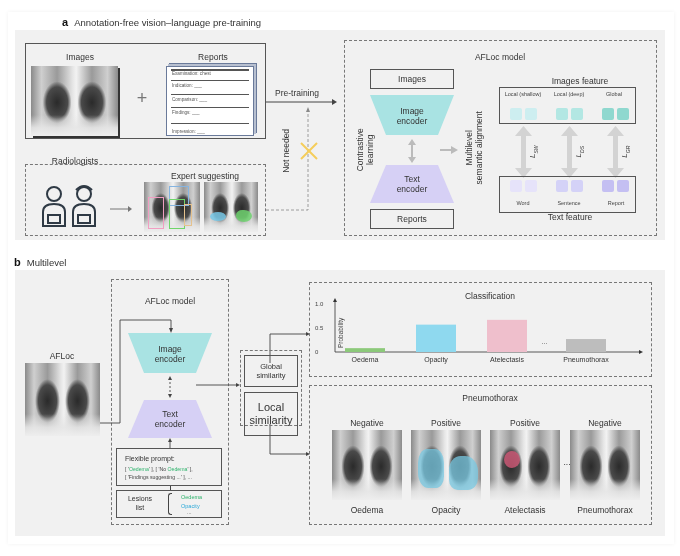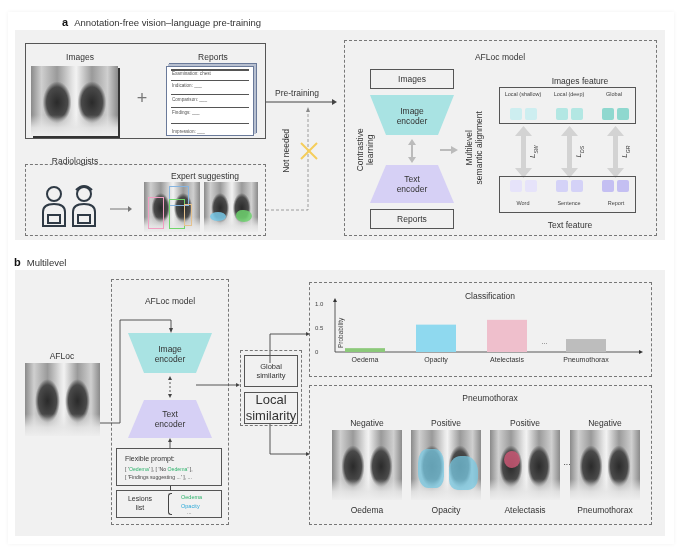--- a/index.html
+++ b/index.html
@@ -165,21 +165,21 @@
 <div class="solid-box" style="left:499px; top:176px; width:137px; height:37px;"></div>
 <div class="feat" style="left:510px; top:180px; background:#e6e3fa;"></div>
 <div class="feat" style="left:525px; top:180px; background:#e6e3fa;"></div>
 <div class="feat" style="left:556px; top:180px; background:#d4d2f7;"></div>
 <div class="feat" style="left:571px; top:180px; background:#d4d2f7;"></div>
 <div class="feat" style="left:602px; top:180px; background:#c4bff2;"></div>
 <div class="feat" style="left:617px; top:180px; background:#c4bff2;"></div>
 <div class="lbl tiny" style="left:505px; top:200px; width:36px;">Word</div>
 <div class="lbl tiny" style="left:548px; top:200px; width:42px;">Sentence</div>
 <div class="lbl tiny" style="left:596px; top:200px; width:40px;">Report</div>
-<div class="lbl" style="left:530px; top:220px; width:80px;">Text feature</div>
+<div class="lbl" style="left:530px; top:212px; width:80px;">Text feature</div>
 
 <div class="section-title" style="left:14px; top:256px;">
   <b>b</b><span>Multilevel</span>
 </div>
 <div class="panel" style="left:15px; top:270px; width:650px; height:266px;"></div>
 
 <div class="lbl" style="left:35px; top:351px; width:54px;">AFLoc</div>
 <div class="xray" style="left:25px; top:363px; width:75px; height:73px;"></div>
 
 <div class="dash-box" style="left:111px; top:279px; width:118px; height:246px;"></div>
@@ -223,21 +223,21 @@
   <line x1="0" y1="55" x2="42" y2="55" stroke="#444" stroke-width="0.9"></line>
   <path d="M40 53 L44 55 L40 57 Z" fill="#444"></path>
   <polyline points="74,33 74,4 112,4" fill="none" stroke="#444" stroke-width="0.9"></polyline>
   <path d="M110 2 L114 4 L110 6 Z" fill="#444"></path>
   <polyline points="74,94 74,124 112,124" fill="none" stroke="#444" stroke-width="0.9"></polyline>
   <path d="M110 122 L114 124 L110 126 Z" fill="#444"></path>
 </svg>
 <div class="dash-box" style="left:240px; top:350px; width:62px; height:76px;"></div>
 <div class="white-box" style="left:244px; top:355px; width:54px; height:32px; font-size:7.5px; white-space:pre-line;">Global
 similarity</div>
-<div class="white-box" style="left:244px; top:392px; width:54px; height:32px; font-size:13px; white-space:pre-line;">Local
+<div class="white-box" style="left:244px; top:392px; width:54px; height:44px; font-size:11px; white-space:pre-line;">Local
 similarity</div>
 
 <div class="dash-box" style="left:309px; top:282px; width:343px; height:95px;"></div>
 <div class="lbl" style="left:450px; top:291px; width:80px;">Classification</div>
 <svg id="chart" style="left:309px; top:282px;" width="343" height="95">
     <line x1="26" y1="70" x2="330" y2="70" stroke="#333" stroke-width="0.8"></line>
     <path d="M330 68 L334 70 L330 72 Z" fill="#333"></path>
     <line x1="26" y1="70" x2="26" y2="18" stroke="#333" stroke-width="0.8"></line>
     <path d="M24 20 L26 16 L28 20 Z" fill="#333"></path>
     <text x="6" y="72" font-size="6" fill="#444" font-family="Liberation Sans, sans-serif">0</text>

